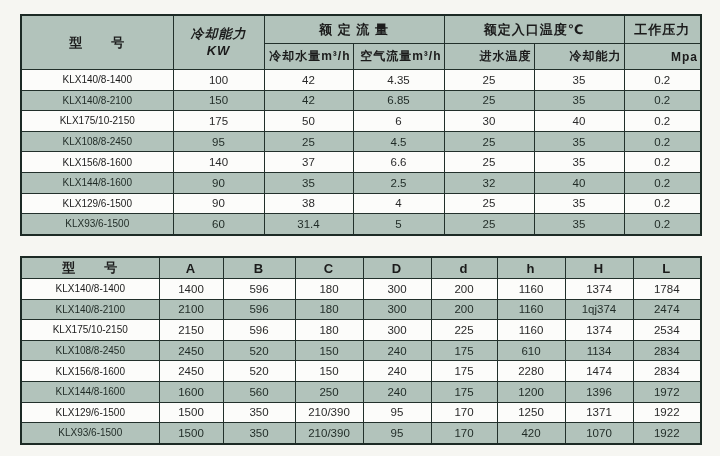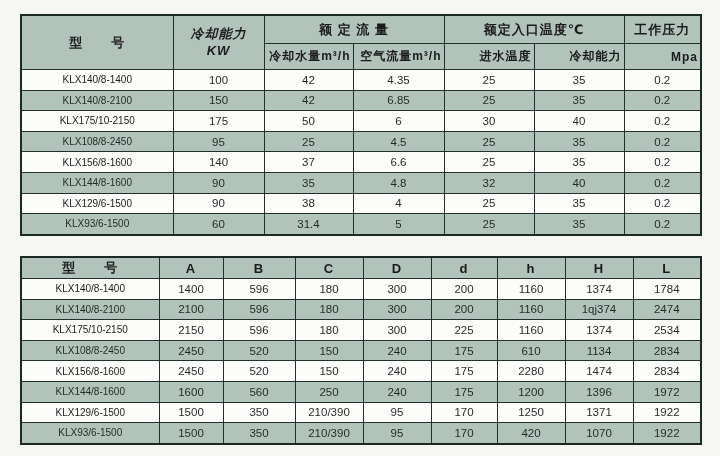--- a/index.html
+++ b/index.html
@@ -132,21 +132,21 @@
           <td>37</td>
           <td>6.6</td>
           <td>25</td>
           <td>35</td>
           <td>0.2</td>
         </tr>
         <tr>
           <td>KLX144/8-1600</td>
           <td>90</td>
           <td>35</td>
-          <td>4.8</td>
+          <td>2.5</td>
           <td>32</td>
           <td>40</td>
           <td>0.2</td>
         </tr>
         <tr>
           <td>KLX129/6-1500</td>
           <td>90</td>
           <td>38</td>
           <td>4</td>
           <td>25</td>

